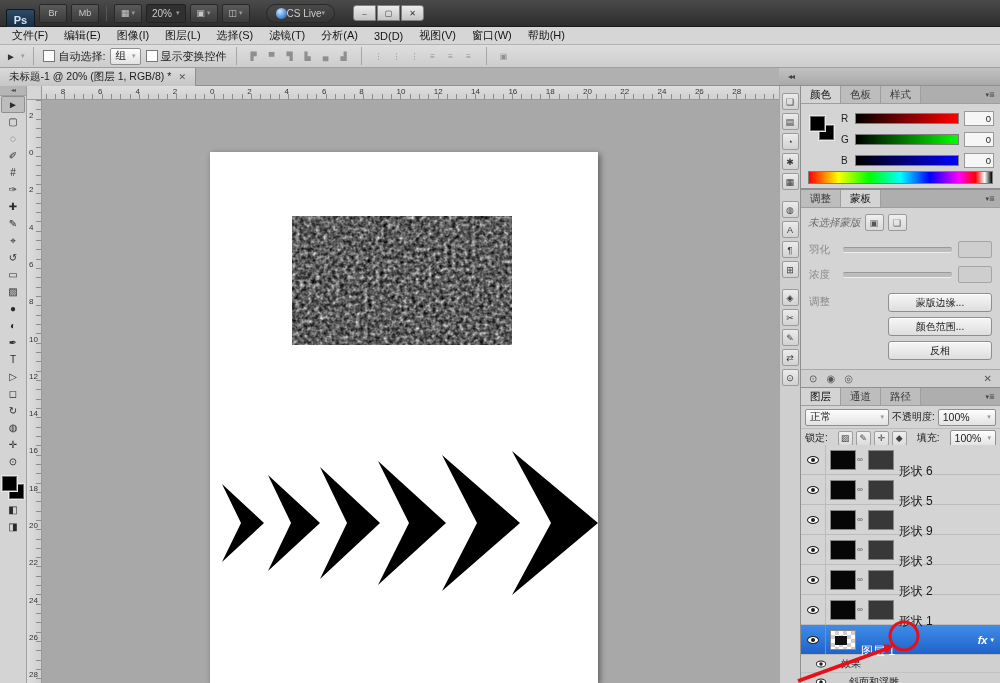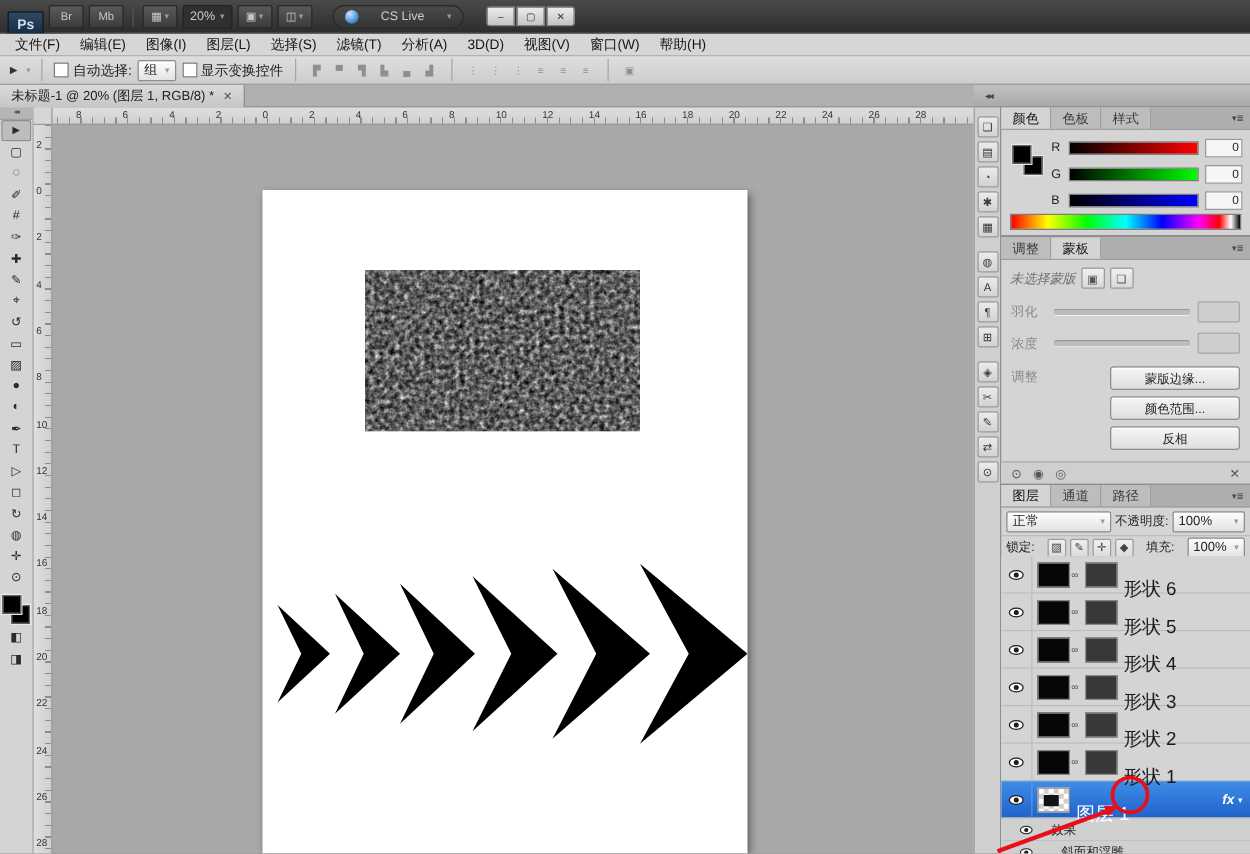--- a/index.html
+++ b/index.html
@@ -17,21 +17,21 @@
   .tb-icon{min-width:20px;height:17px;background:linear-gradient(#5a5a5a,#3b3b3b);
     border:1px solid #282828;border-radius:2px;color:#c8c8c8;font-size:9px;
     display:flex;align-items:center;justify-content:center;padding:0 3px;gap:2px;}
   .tb-sep{width:1px;height:16px;background:#555;margin:0 3px;}
   .zoom-box{height:17px;background:#303030;border:1px solid #222;border-radius:2px;color:#ccc;
     font-size:10px;display:flex;align-items:center;gap:4px;padding:0 5px;}
   .caret{font-size:7px;color:#999;}
   .workspaces{display:flex;align-items:center;gap:2px;margin-left:auto;}
   .ws{color:#b5b5b5;font-size:11px;padding:2px 9px;border-radius:3px;white-space:nowrap;}
   .ws.active{background:linear-gradient(#6e6e6e,#4a4a4a);border:1px solid #7e7e7e;color:#efefef;padding:1px 8px;}
-  .cslive{display:flex;align-items:center;gap:18px;color:#ccc;font-size:10px;
+  .cslive{display:flex;align-items:center;gap:0;color:#ccc;font-size:10px;
     background:linear-gradient(#4a4a4a,#343434);border:1px solid #282828;border-radius:10px;
     padding:1px 9px;margin-left:12px;height:15px;}
   .cs-sphere{width:11px;height:11px;border-radius:50%;
     background:radial-gradient(circle at 35% 30%,#cfe6ff,#4a90d9 60%,#1c4f8a);}
   .winbtns{display:flex;gap:1px;margin-left:14px;}
   .winbtn{width:21px;height:14px;background:linear-gradient(#ececec,#c4c4c4);border:1px solid #808080;
     font-size:8px;display:flex;align-items:center;justify-content:center;color:#333;}
   .winbtn:first-child{border-radius:3px 0 0 3px;}
   .winbtn:last-child{border-radius:0 3px 3px 0;}
 
@@ -178,21 +178,21 @@
   .eye-box{width:24px;align-self:stretch;border-right:1px solid #bcbcbc;display:flex;
     align-items:center;justify-content:center;flex:none;}
   .eye{width:12px;height:8px;border:1px solid #1e1e1e;border-radius:50%;position:relative;background:#fff;box-sizing:border-box;}
   .eye::after{content:"";position:absolute;left:3px;top:1px;width:4px;height:4px;border-radius:50%;background:#1e1e1e;}
   .thumb{width:26px;height:20px;border:1px solid #888;background:#060606;margin-left:4px;flex:none;box-sizing:border-box;}
   .thumb.vmask{background:#383838;}
   .thumb.pix{background-color:#fff;
     background-image:linear-gradient(#111,#111),repeating-conic-gradient(#cfcfcf 0% 25%,#fff 0% 50%);
     background-size:12px 9px,8px 8px;background-position:4px 5px,0 0;background-repeat:no-repeat,repeat;}
   .linkic{font-size:8px;color:#555;margin:0 1px;flex:none;}
-  .lname{font-size:15px;color:#1a1a1a;margin-left:5px;white-space:nowrap;margin-top:24px;}
+  .lname{font-size:12px;color:#1a1a1a;margin-left:5px;white-space:nowrap;margin-top:24px;}
   .layer-row.sel{background:linear-gradient(#3f8de8,#2062c9);}
   .layer-row.sel .lname{color:#fff;}
   .layer-row.sel .eye-box{border-right-color:#5b97dd;}
   .fxwrap{margin-left:auto;display:flex;align-items:center;gap:3px;padding-right:2px;}
   .fx{font-style:italic;font-weight:bold;font-size:11px;color:#fff;}
   .fxcaret{font-size:7px;color:#fff;}
   .fx-row{height:17px;display:flex;align-items:center;background:#d0d0d0;
     border-bottom:1px solid #c2c2c2;font-size:10px;color:#222;padding-left:10px;}
   .fx-row .eye-box{width:20px;align-self:stretch;border-right:none;}
   .fx-row .eye{transform:scale(.85);}
@@ -548,21 +548,21 @@
             <div class="thumb vmask"></div>
             <span class="lname">形状 5</span>
           </div>
           <div class="layer-row">
             <div class="eye-box">
               <span class="eye"></span>
             </div>
             <div class="thumb"></div>
             <span class="linkic">∞</span>
             <div class="thumb vmask"></div>
-            <span class="lname">形状 4</span>
+            <span class="lname">形状 9</span>
           </div>
           <div class="layer-row">
             <div class="eye-box">
               <span class="eye"></span>
             </div>
             <div class="thumb"></div>
             <span class="linkic">∞</span>
             <div class="thumb vmask"></div>
             <span class="lname">形状 3</span>
           </div>

